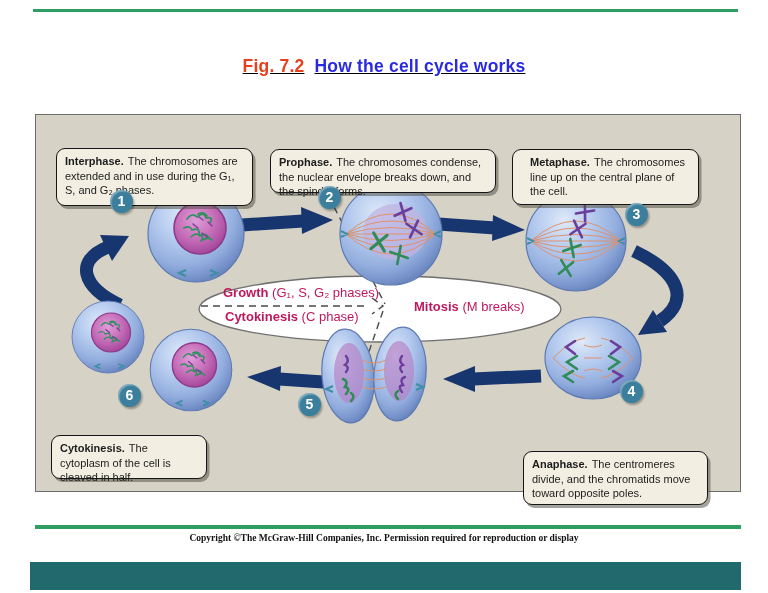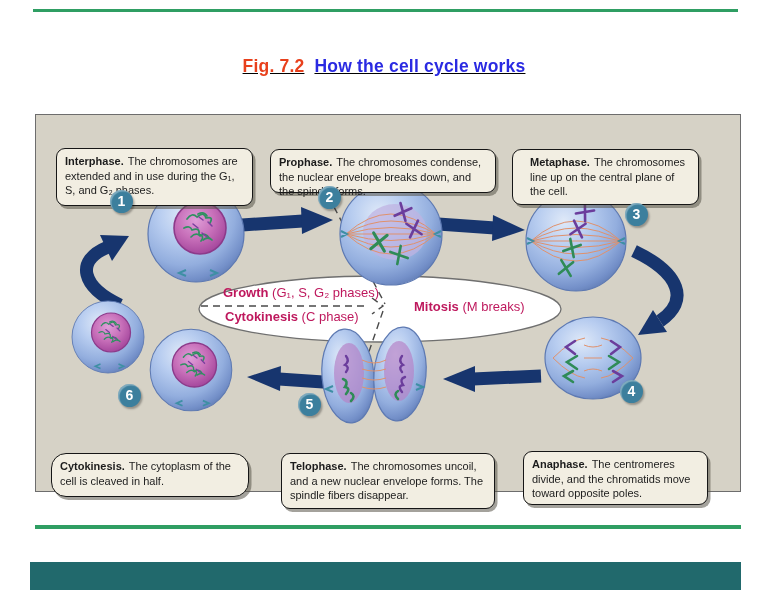--- a/index.html
+++ b/index.html
@@ -195,25 +195,22 @@
 
     <div class="stagebox" style="left:20px;top:9px;width:197px;height:58px;">
       <b>Interphase.</b><span>The chromosomes are extended and in use during the G₁, S, and G₂ phases.</span>
     </div>
     <div class="stagebox" style="left:234px;top:10px;width:226px;height:44px;">
       <b>Prophase.</b><span>The chromosomes condense, the nuclear envelope breaks down, and the spindle forms.</span>
     </div>
     <div class="stagebox" style="left:476px;top:10px;width:187px;height:56px;padding-left:17px;">
       <b>Metaphase.</b><span>The chromosomes line up on the central plane of the cell.</span>
     </div>
-    <div class="stagebox" style="left:15px;top:314px;width:198px;height:44px;border-radius:15px;">
+    <div class="stagebox" style="left:15px;top:296px;width:156px;height:44px;">
       <b>Cytokinesis.</b><span>The cytoplasm of the cell is cleaved in half.</span>
-    </div>
-    <div class="stagebox" style="left:245px;top:314px;width:214px;height:56px;">
-      <b>Telophase.</b><span>The chromosomes uncoil, and a new nuclear envelope forms. The spindle fibers disappear.</span>
     </div>
     <div class="stagebox" style="left:487px;top:312px;width:185px;height:54px;">
       <b>Anaphase.</b><span>The centromeres divide, and the chromatids move toward opposite poles.</span>
     </div>
 
     <div class="numcircle" style="left:74px;top:75px;">1</div>
     <div class="numcircle" style="left:282px;top:71px;">2</div>
     <div class="numcircle" style="left:589px;top:88px;">3</div>
     <div class="numcircle" style="left:584px;top:265px;">4</div>
     <div class="numcircle" style="left:262px;top:278px;">5</div>
@@ -224,15 +221,16 @@
     </div>
     <div class="ovaltext" style="left:189px;top:194px;">
       <b>Cytokinesis</b><span> (C phase)</span>
     </div>
     <div class="ovaltext" style="left:378px;top:184px;">
       <b>Mitosis</b><span> (M breaks)</span>
     </div>
   </div>
 
   <div id="bottom-rule" class="rule"></div>
+  <div id="copyright">Copyright ©The McGraw-Hill Companies, Inc. Permission required for reproduction or display</div>
   <div id="teal-bar"></div>
 
 </div>
 
 </body></html>

